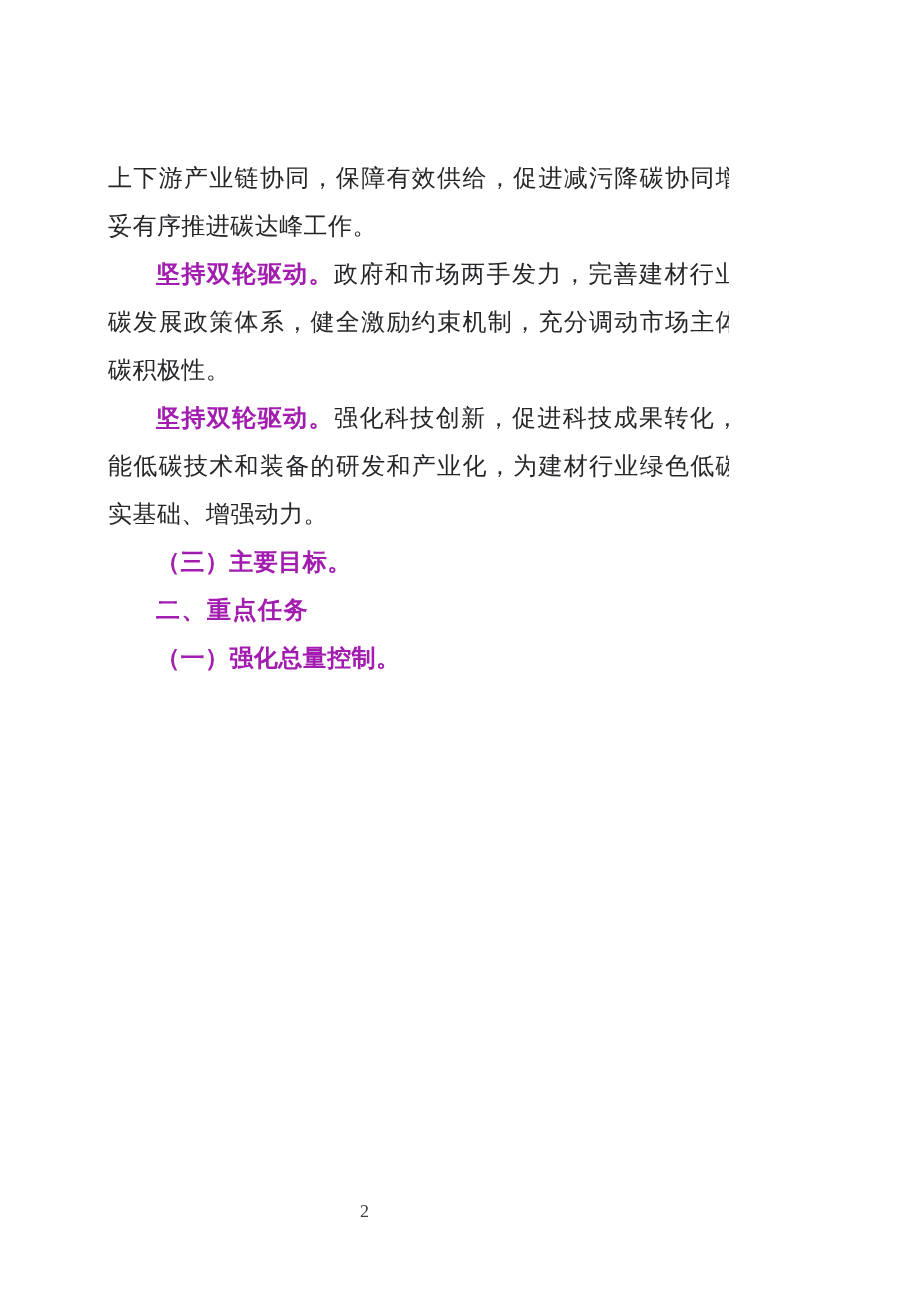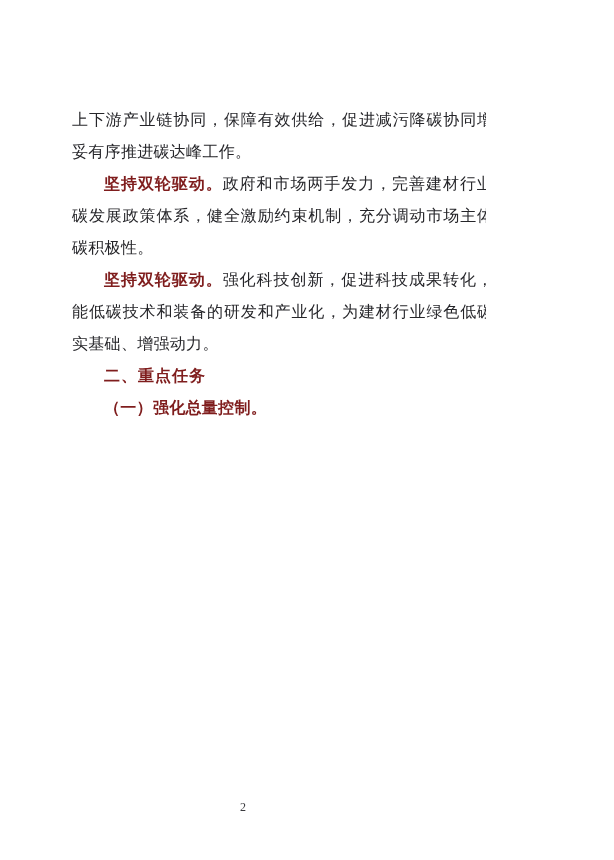--- a/index.html
+++ b/index.html
@@ -29,21 +29,21 @@
   }
   .para {
     margin: 0;
     padding: 0;
   }
   .indent-none { text-indent: 0; }
   .indent-std  { text-indent: 2em; }
   .indent-hang { text-indent: 0.3em; }
   .run-bold {
     font-weight: 700;
-    color: #7f1d1d;
+    color: #a21caf;
   }
   .para.hei .run-bold {
     font-family: Liberation Sans, sans-serif;
     letter-spacing: 1px;
   }
   .page-number {
     position: absolute;
     left: 0;
     right: 0;
     top: 800px;
@@ -54,17 +54,18 @@
   }
 </style>
 </head>
 <body>
 
 <div class="page">
   <div class="doc-body" id="doc-body">
       <p class="para indent-none"><span class="run-normal">上下游产业链协同，保障有效供给，促进减污降碳协同增效，稳妥有序推进碳达峰工作。</span></p>
       <p class="para indent-std"><span class="run-bold">坚持双轮驱动。</span><span class="run-normal">政府和市场两手发力，完善建材行业绿色低碳发展政策体系，健全激励约束机制，充分调动市场主体节能降碳积极性。</span></p>
       <p class="para indent-std"><span class="run-bold">坚持双轮驱动。</span><span class="run-normal">强化科技创新，促进科技成果转化，加快节能低碳技术和装备的研发和产业化，为建材行业绿色低碳转型夯实基础、增强动力。</span></p>
+      <p class="para indent-std"><span class="run-bold">（三）主要目标。</span></p>
       <p class="para indent-std hei"><span class="run-bold">二、重点任务</span></p>
       <p class="para indent-std"><span class="run-bold">（一）强化总量控制。</span></p>
     </div>
   <div class="page-number">2</div>
 </div>
 
 </body></html>

